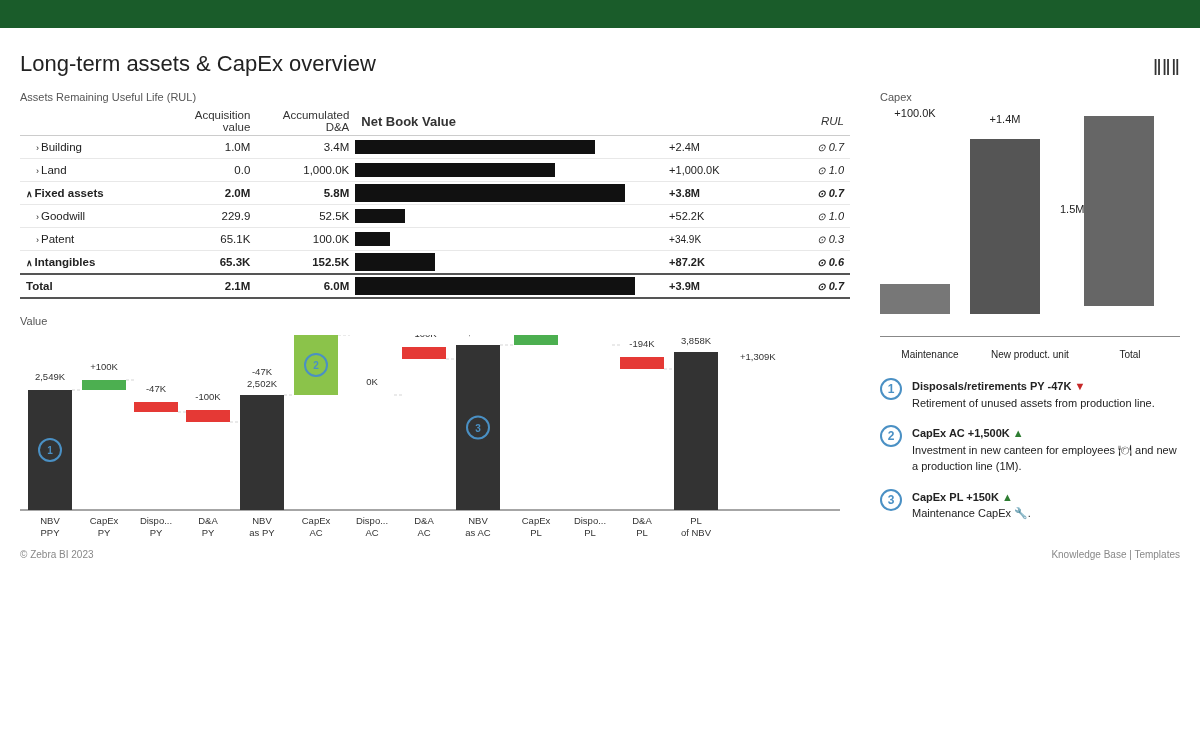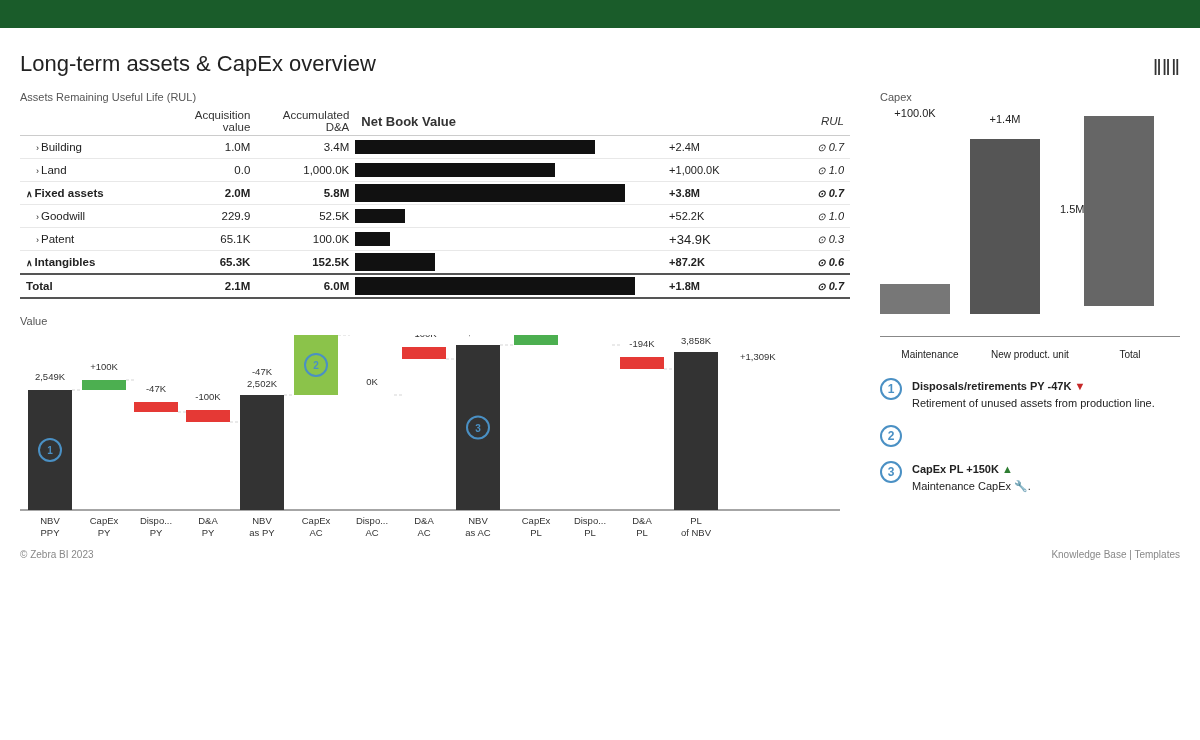--- a/index.html
+++ b/index.html
@@ -132,21 +132,21 @@
     <td style="padding-left:16px;">
       <span style="font-size:9px; margin-right:2px;">›</span>Patent
     </td>
     <td class="right">65.1K</td>
     <td class="right">100.0K</td>
     <td style="padding:0; width:170px;">
       <div style="position:relative; height:22px; display:flex; align-items:center;">
         <div style="width:35px; height:14px; background:#111; display:inline-block;"></div>
       </div>
     </td>
-    <td style="font-size:13px; white-space:nowrap;">+34.9K</td>
+    <td style="font-size:10px; white-space:nowrap;">+34.9K</td>
     <td style="text-align:right; font-style:italic; font-size:11px; position:relative;">
       <span style="font-size:10px;">⊙</span>&nbsp;<em>0.3</em>
     </td>
   </tr>
             <tr class="group-row">
     <td style="font-weight:bold;">
       <span style="font-size:9px; margin-right:2px;">∧</span>Intangibles
     </td>
     <td class="right">65.3K</td>
     <td class="right">152.5K</td>
@@ -164,21 +164,21 @@
     <td style="font-weight:bold;">
       Total
     </td>
     <td class="right">2.1M</td>
     <td class="right">6.0M</td>
     <td style="padding:0; width:170px;">
       <div style="position:relative; height:22px; display:flex; align-items:center;">
         <div style="width:280px; height:18px; background:#111; display:inline-block;"></div>
       </div>
     </td>
-    <td style="font-size:11px; white-space:nowrap;">+1.8M</td>
+    <td style="font-size:11px; white-space:nowrap;">+3.9M</td>
     <td style="text-align:right; font-style:italic; font-size:11px; position:relative;">
       <span style="font-size:10px;">⊙</span>&nbsp;<em>0.7</em>
     </td>
   </tr>
           </tbody>
       </table>
 
       <div class="value-section" style="margin-top:16px;">
         <div class="section-label">Value</div>
         <div style="position:relative; height:210px; margin-top:8px;">
@@ -284,20 +284,21 @@
           <div style="font-size: 10px; text-align: center; width: 80px; margin-top: 4px;">Total</div>
         </div>
 
       <div class="annotations" style="margin-top:18px;" id="annotations-container">
           <div style="display: flex; gap: 10px; margin-bottom: 14px; align-items: flex-start;">
             <div style="min-width: 22px; height: 22px; border-radius: 50%; border: 2px solid rgb(74, 144, 196); color: rgb(74, 144, 196); font-weight: bold; font-size: 12px; display: flex; align-items: center; justify-content: center; flex-shrink: 0;">1</div>
             <div style="font-size: 11px; line-height: 1.5;"><strong>Disposals/retirements PY -47K</strong> <span style="color:#c62828;">▼</span><br>Retirement of unused assets from production line.</div>
           </div>
           <div style="display: flex; gap: 10px; margin-bottom: 14px; align-items: flex-start;">
             <div style="min-width: 22px; height: 22px; border-radius: 50%; border: 2px solid rgb(74, 144, 196); color: rgb(74, 144, 196); font-weight: bold; font-size: 12px; display: flex; align-items: center; justify-content: center; flex-shrink: 0;">2</div>
+            <div style="font-size: 11px; line-height: 1.5;"><strong>CapEx AC +1,500K</strong> <span style="color:#2e7d32;">▲</span><br>Investment in new canteen for employees 🍽 and new a production line (1M).</div>
           </div>
           <div style="display: flex; gap: 10px; margin-bottom: 14px; align-items: flex-start;">
             <div style="min-width: 22px; height: 22px; border-radius: 50%; border: 2px solid rgb(74, 144, 196); color: rgb(74, 144, 196); font-weight: bold; font-size: 12px; display: flex; align-items: center; justify-content: center; flex-shrink: 0;">3</div>
             <div style="font-size: 11px; line-height: 1.5;"><strong>CapEx PL +150K</strong> <span style="color:#2e7d32;">▲</span><br>Maintenance CapEx 🔧.</div>
           </div>
         </div>
     </div>
   </div>
 
   <div class="footer">

